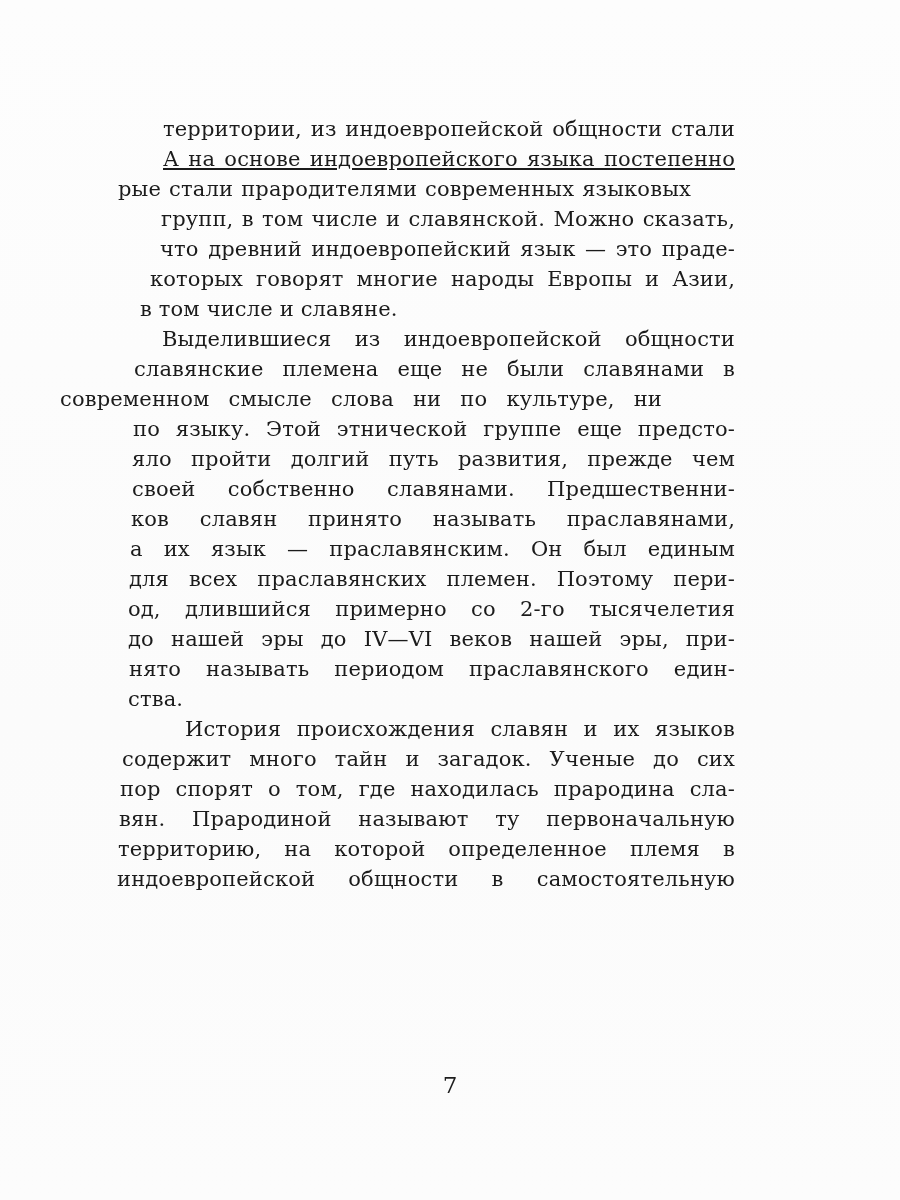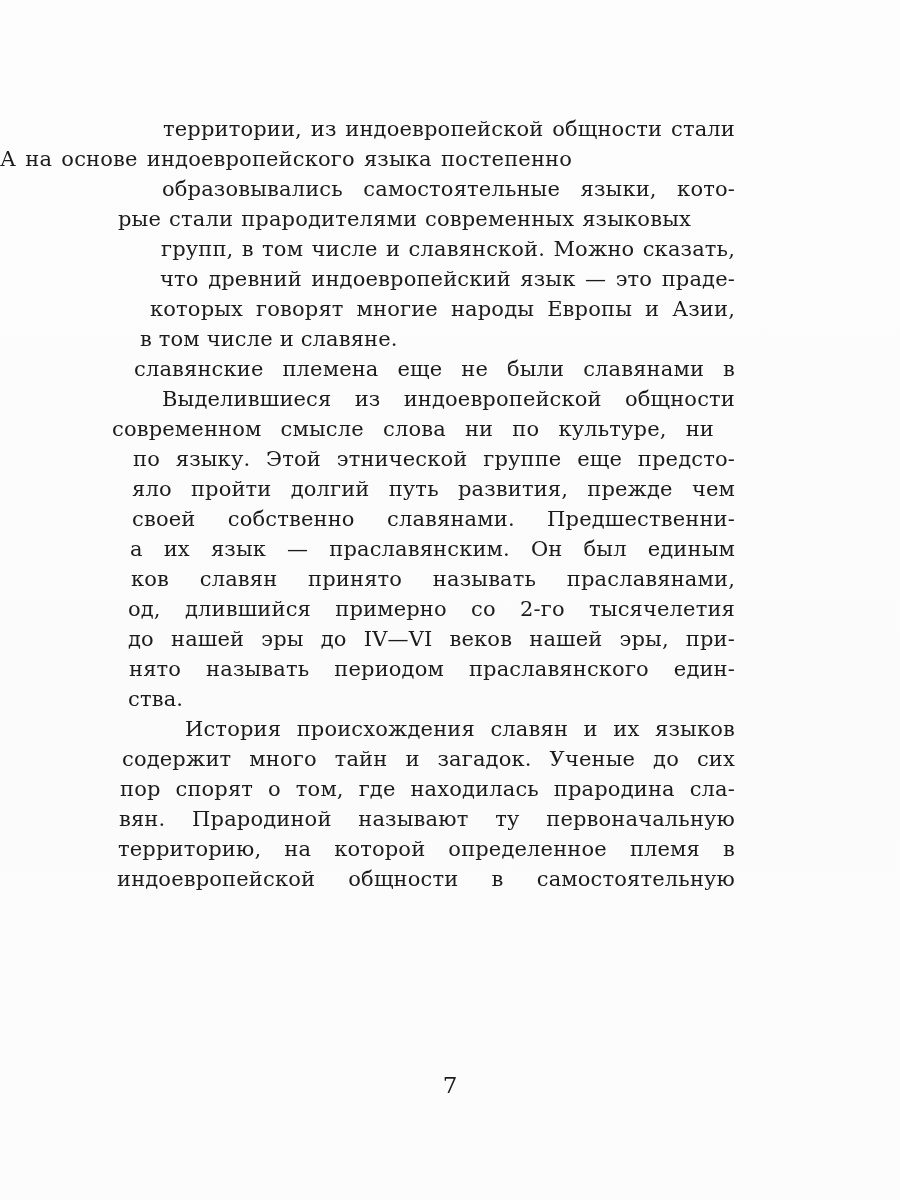--- a/index.html
+++ b/index.html
@@ -48,35 +48,35 @@
     font-size: 23px;
     color: #1d1d1d;
   }
 </style>
 </head>
 <body>
 
 <div class="book-page">
   <div class="text-block" id="text-block">
       <div class="text-line" style="margin-left: 163px; width: 572px;">территории, из индоевропейской общности стали</div>
-      <div class="text-line" style="width: 572px;">А на основе индоевропейского языка постепенно</div>
-      <div class="text-line" style="margin-left: 162px; width: 573px;">образовывались самостоятельные языки, кото-</div>
+      <div class="text-line" style="margin-left: 163px; width: 572px; text-decoration: underline;">А на основе индоевропейского языка постепенно</div>
       <div class="text-line" style="margin-left: 118px; width: 573px;">рые стали прародителями современных языковых</div>
       <div class="text-line" style="margin-left: 161px; width: 574px;">групп, в том числе и славянской. Можно сказать,</div>
       <div class="text-line" style="margin-left: 160px; width: 575px;">что древний индоевропейский язык — это праде-</div>
       <div class="text-line" style="margin-left: 150px; width: 585px;">которых говорят многие народы Европы и Азии,</div>
       <div class="text-line para-end" style="margin-left: 140px; width: 595px;">в том числе и славяне.</div>
+      <div class="text-line" style="margin-left: 162px; width: 573px;">Выделившиеся из индоевропейской общности</div>
       <div class="text-line" style="margin-left: 134px; width: 601px;">славянские племена еще не были славянами в</div>
-      <div class="text-line" style="margin-left: 162px; width: 573px;">Выделившиеся из индоевропейской общности</div>
-      <div class="text-line" style="margin-left: 112px; width: 602px;">современном смысле слова ни по культуре, ни</div>
+      <div class="text-line" style="margin-left: 60px; width: 602px;">современном смысле слова ни по культуре, ни</div>
       <div class="text-line" style="margin-left: 133px; width: 602px;">по языку. Этой этнической группе еще предсто-</div>
       <div class="text-line" style="margin-left: 132px; width: 603px;">яло пройти долгий путь развития, прежде чем</div>
       <div class="text-line" style="margin-left: 132px; width: 603px;">своей собственно славянами. Предшественни-</div>
+      <div class="text-line" style="margin-left: 131px; width: 604px;">ков славян принято называть праславянами,</div>
       <div class="text-line" style="margin-left: 130px; width: 605px;">а их язык — праславянским. Он был единым</div>
-      <div class="text-line" style="margin-left: 131px; width: 604px;">ков славян принято называть праславянами,</div>
+      <div class="text-line" style="margin-left: 129px; width: 606px;">для всех праславянских племен. Поэтому пери-</div>
       <div class="text-line" style="margin-left: 128px; width: 607px;">од, длившийся примерно со 2-го тысячелетия</div>
       <div class="text-line" style="margin-left: 128px; width: 607px;">до нашей эры до IV—VI веков нашей эры, при-</div>
       <div class="text-line" style="margin-left: 129px; width: 606px;">нято называть периодом праславянского един-</div>
       <div class="text-line para-end" style="margin-left: 128px; width: 607px;">ства.</div>
       <div class="text-line" style="margin-left: 185px; width: 550px;">История происхождения славян и их языков</div>
       <div class="text-line" style="margin-left: 122px; width: 613px;">содержит много тайн и загадок. Ученые до сих</div>
       <div class="text-line" style="margin-left: 120px; width: 615px;">пор спорят о том, где находилась прародина сла-</div>
       <div class="text-line" style="margin-left: 119px; width: 616px;">вян. Прародиной называют ту первоначальную</div>
       <div class="text-line" style="margin-left: 118px; width: 617px;">территорию, на которой определенное племя в</div>
       <div class="text-line" style="margin-left: 117px; width: 618px;">индоевропейской общности в самостоятельную</div>

